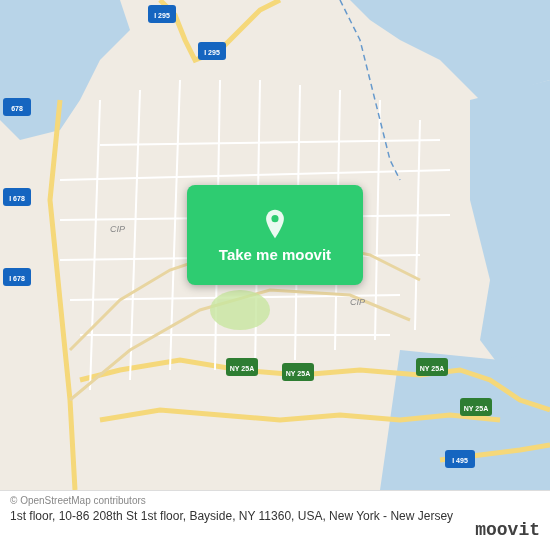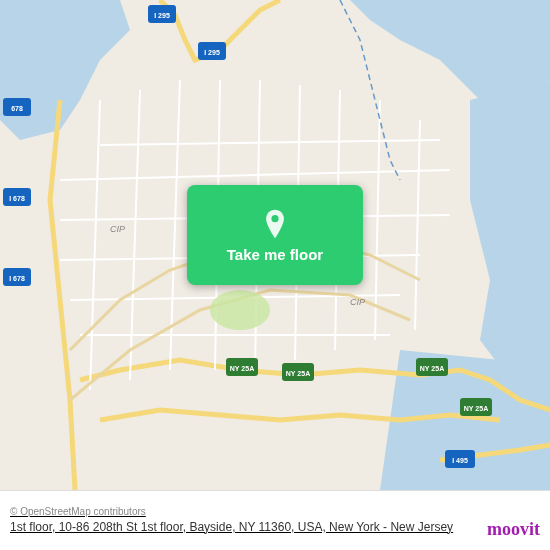--- a/index.html
+++ b/index.html
@@ -57,46 +57,45 @@
       font-weight: bold;
       color: white;
     }
 
     #footer {
       width: 550px;
       height: 60px;
       background-color: white;
       display: flex;
       flex-direction: column;
-      justify-content: center;
+      justify-content: flex-start;
       padding: 4px 10px;
       border-top: 1px solid #ddd;
-      text-decoration: underline;
     }
 
     #attribution {
       font-size: 10px;
       color: #888;
       margin-bottom: 2px;
     }
 
     #address-text {
       font-size: 12px;
       color: #333;
       line-height: 1.4;
     }
 
     #moovit-logo {
       position: absolute;
       bottom: 10px;
       right: 10px;
       font-size: 18px;
       font-weight: bold;
-      color: #a21caf;
-      font-family: Liberation Serif, serif;
+      color: #404040;
+      font-family: Liberation Mono, monospace;
     }
   </style>
 </head>
 <body>
 
 <div id="map-container">
   <svg id="map-svg" viewBox="0 0 550 490" xmlns="http://www.w3.org/2000/svg">
 
     <rect width="550" height="490" fill="#f0ebe3"></rect>
 
@@ -172,21 +171,21 @@
 
     <path d="M340,0 L360,40 L370,80 L380,120 L390,160 L400,180" stroke="#6699cc" stroke-width="1.5" stroke-dasharray="6,4" fill="none"></path>
   </svg>
 
   
   <button id="take-me-there-btn">
     <svg class="pin-icon" viewBox="0 0 32 36" xmlns="http://www.w3.org/2000/svg">
       <path d="M16 2C10.48 2 6 6.48 6 12c0 7.5 10 22 10 22s10-14.5 10-22c0-5.52-4.48-10-10-10z" fill="white" opacity="0.9"></path>
       <circle cx="16" cy="12" r="4" fill="#2ecc71"></circle>
     </svg>
-    <span class="btn-label">Take me floor</span>
+    <span class="btn-label">Take me moovit</span>
   </button>
 </div>
 
 <div id="footer">
   <div id="attribution">© OpenStreetMap contributors</div>
   <div id="address-text">1st floor, 10-86 208th St 1st floor, Bayside, NY 11360, USA, New York - New Jersey</div>
 </div>
 
 <div id="moovit-logo">
   <span>moovit</span>

